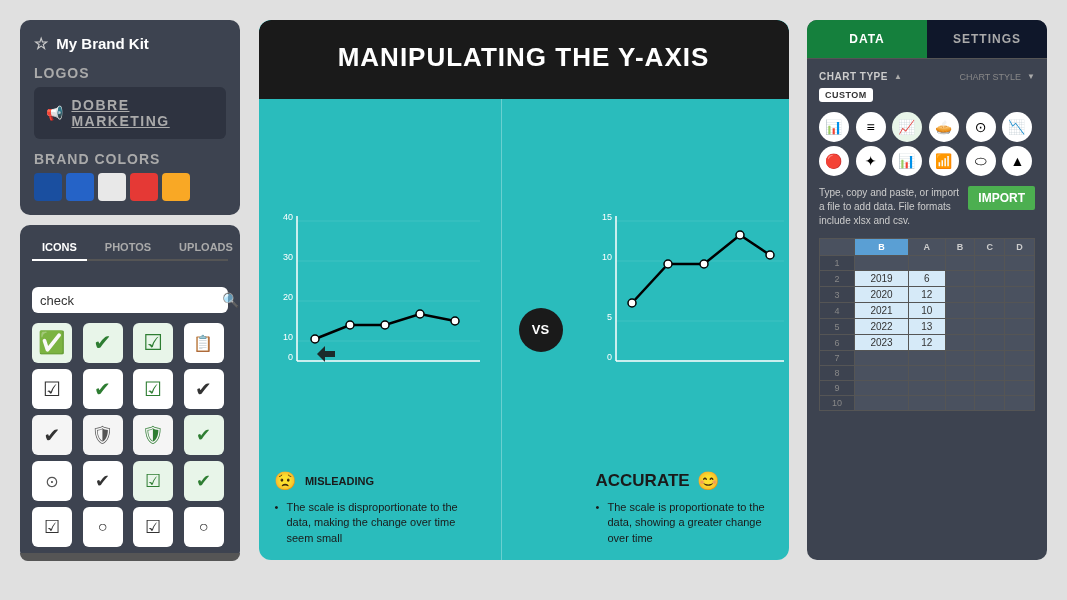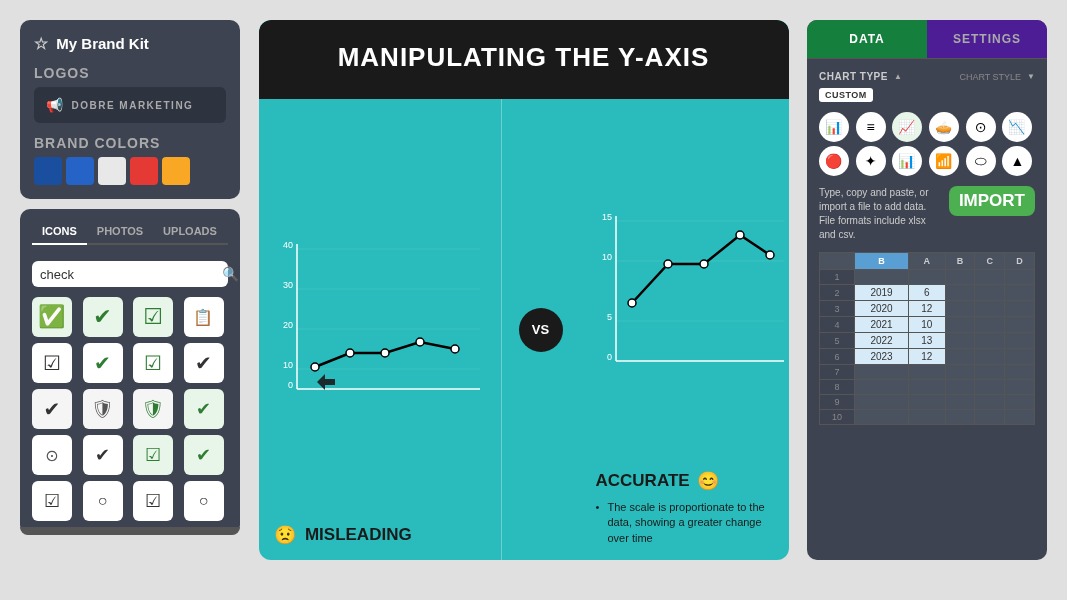--- a/index.html
+++ b/index.html
@@ -51,46 +51,47 @@
       background: #2e3340;
       border-radius: 6px;
       padding: 10px 12px;
       display: flex;
       align-items: center;
       gap: 8px;
       margin-bottom: 12px;
     }
     .megaphone-icon { font-size: 14px; color: #888; }
     .logo-text {
-      font-size: 10px;
+      font-size: 14px;
       font-weight: bold;
       letter-spacing: 1.5px;
       color: #aaa;
+      text-decoration: underline;
     }
     .brand-colors {
       display: flex;
       gap: 4px;
     }
     .color-swatch {
       width: 28px;
       height: 28px;
       border-radius: 4px;
     }
 
     
     .icons-panel {
       background: #3d4350;
       border-radius: 10px;
       padding: 12px;
       color: white;
     }
     .icons-tabs {
       display: flex;
-      gap: 0;
-      margin-bottom: 16px;
+      gap: 8px;
+      margin-bottom: 26px;
       border-bottom: 2px solid #555;
     }
     .icons-tab {
       font-size: 11px;
       font-weight: bold;
       padding: 4px 10px 6px;
       cursor: pointer;
       color: #aaa;
     }
     .icons-tab.active {
@@ -201,21 +202,21 @@
       justify-content: center;
     }
 
     .section-label-bottom {
       display: flex;
       align-items: center;
       gap: 8px;
       margin-top: 10px;
     }
     .misleading-label {
-      font-size: 17px;
+      font-size: 11px;
       font-weight: bold;
       color: #1a1a1a;
     }
     .accurate-label {
       font-size: 17px;
       font-weight: bold;
       color: #1a1a1a;
     }
     .smiley { font-size: 18px; }
 
@@ -267,21 +268,21 @@
     }
     .right-tab {
       flex: 1;
       padding: 12px;
       text-align: center;
       font-size: 12px;
       font-weight: bold;
       letter-spacing: 1px;
       cursor: pointer;
       color: #aaa;
-      background: #4c1d95;
+      background: #0f172a;
     }
     .right-tab.active {
       background: #15803d;
       color: white;
     }
 
     .right-panel-content {
       padding: 12px;
       flex: 1;
       display: flex;
@@ -323,23 +324,23 @@
       align-items: flex-start;
       gap: 8px;
       font-size: 10px;
       color: #ccc;
       line-height: 1.4;
     }
     .import-btn {
       background: #4caf50;
       color: white;
       border: none;
-      border-radius: 8px;
+      border-radius: 2px;
       padding: 5px 10px;
-      font-size: 17px;
+      font-size: 12px;
       font-weight: bold;
       cursor: pointer;
       white-space: nowrap;
       flex-shrink: 0;
     }
 
     
     .data-grid {
       font-size: 10px;
       color: #ccc;
@@ -486,20 +487,23 @@
             <text x="110" y="167" font-size="8" fill="white" text-anchor="middle">2021</text>
             <text x="145" y="167" font-size="8" fill="white" text-anchor="middle">2022</text>
             <text x="180" y="167" font-size="8" fill="white" text-anchor="middle">2023</text>
 
             <polygon points="42,148 50,140 50,145 60,145 60,151 50,151 50,156" fill="#1a1a1a" opacity="0.9"></polygon>
           </svg>
         </div>
         <div class="section-label-bottom">
           <span style="font-size:18px;">😟</span>
           <span class="misleading-label">MISLEADING</span>
+        </div>
+        <div class="bullet-points">
+          <div class="bullet-point">The scale is disproportionate to the data, making the change over time seem small</div>
         </div>
       </div>
 
       <div class="vs-circle">VS</div>
 
       <div class="chart-section">
         <div class="chart-svg-container">
           <svg width="190" height="160">
 
             <text x="16" y="14" font-size="9" fill="white" text-anchor="end">15</text>

